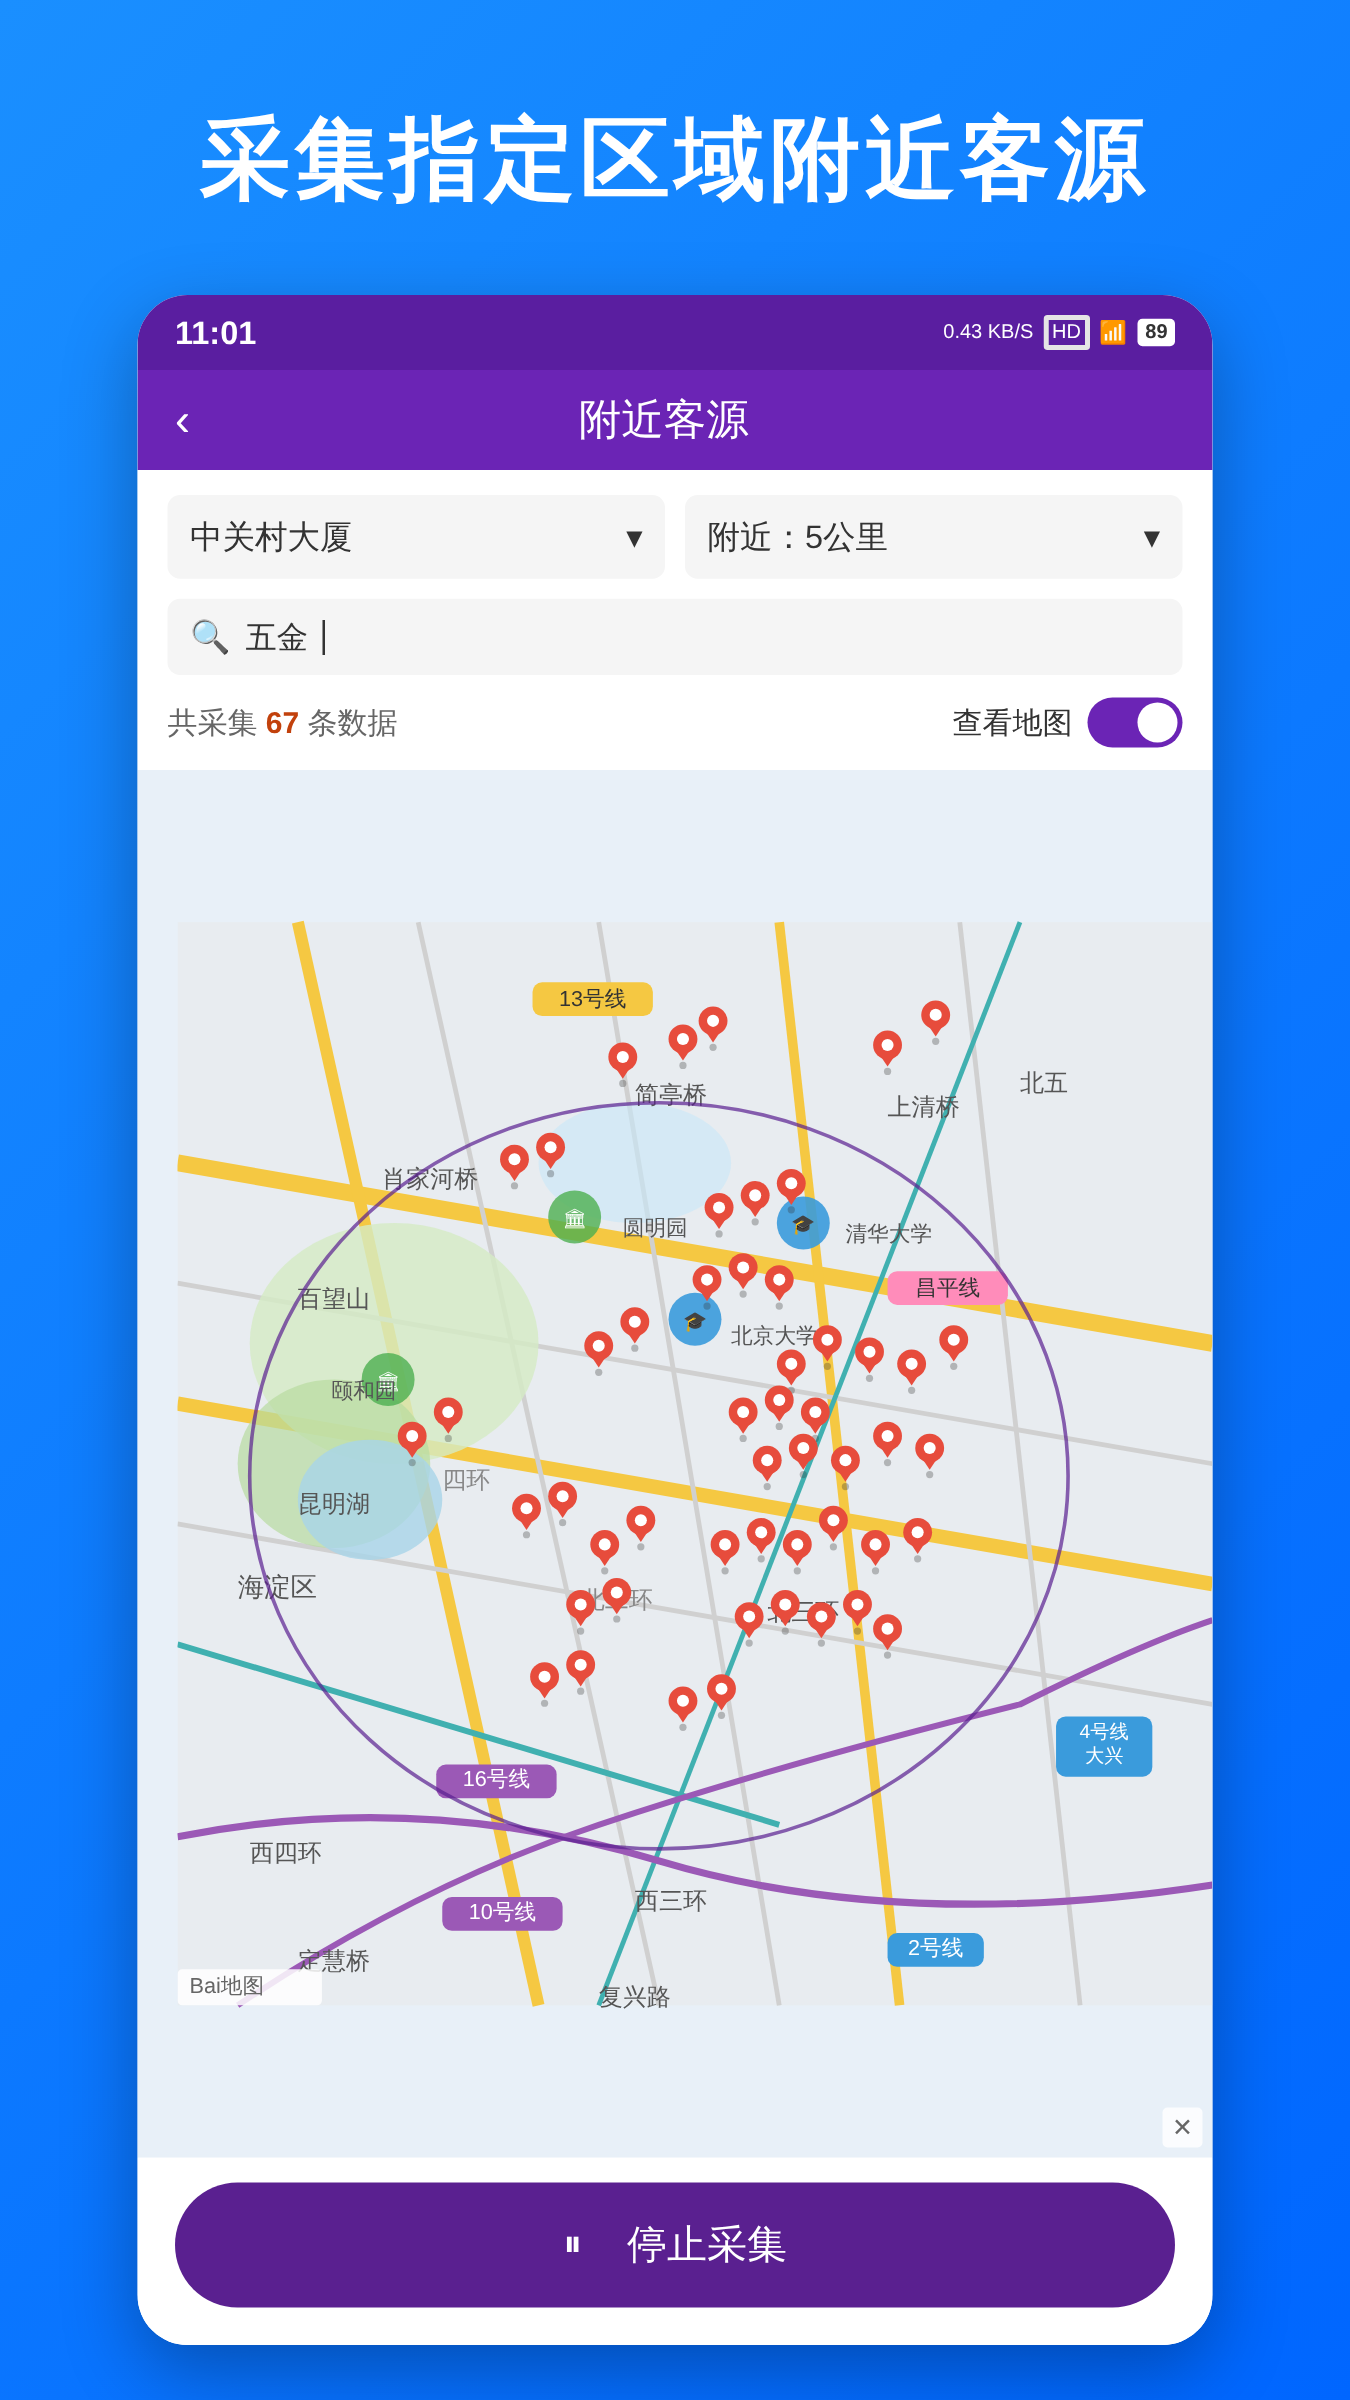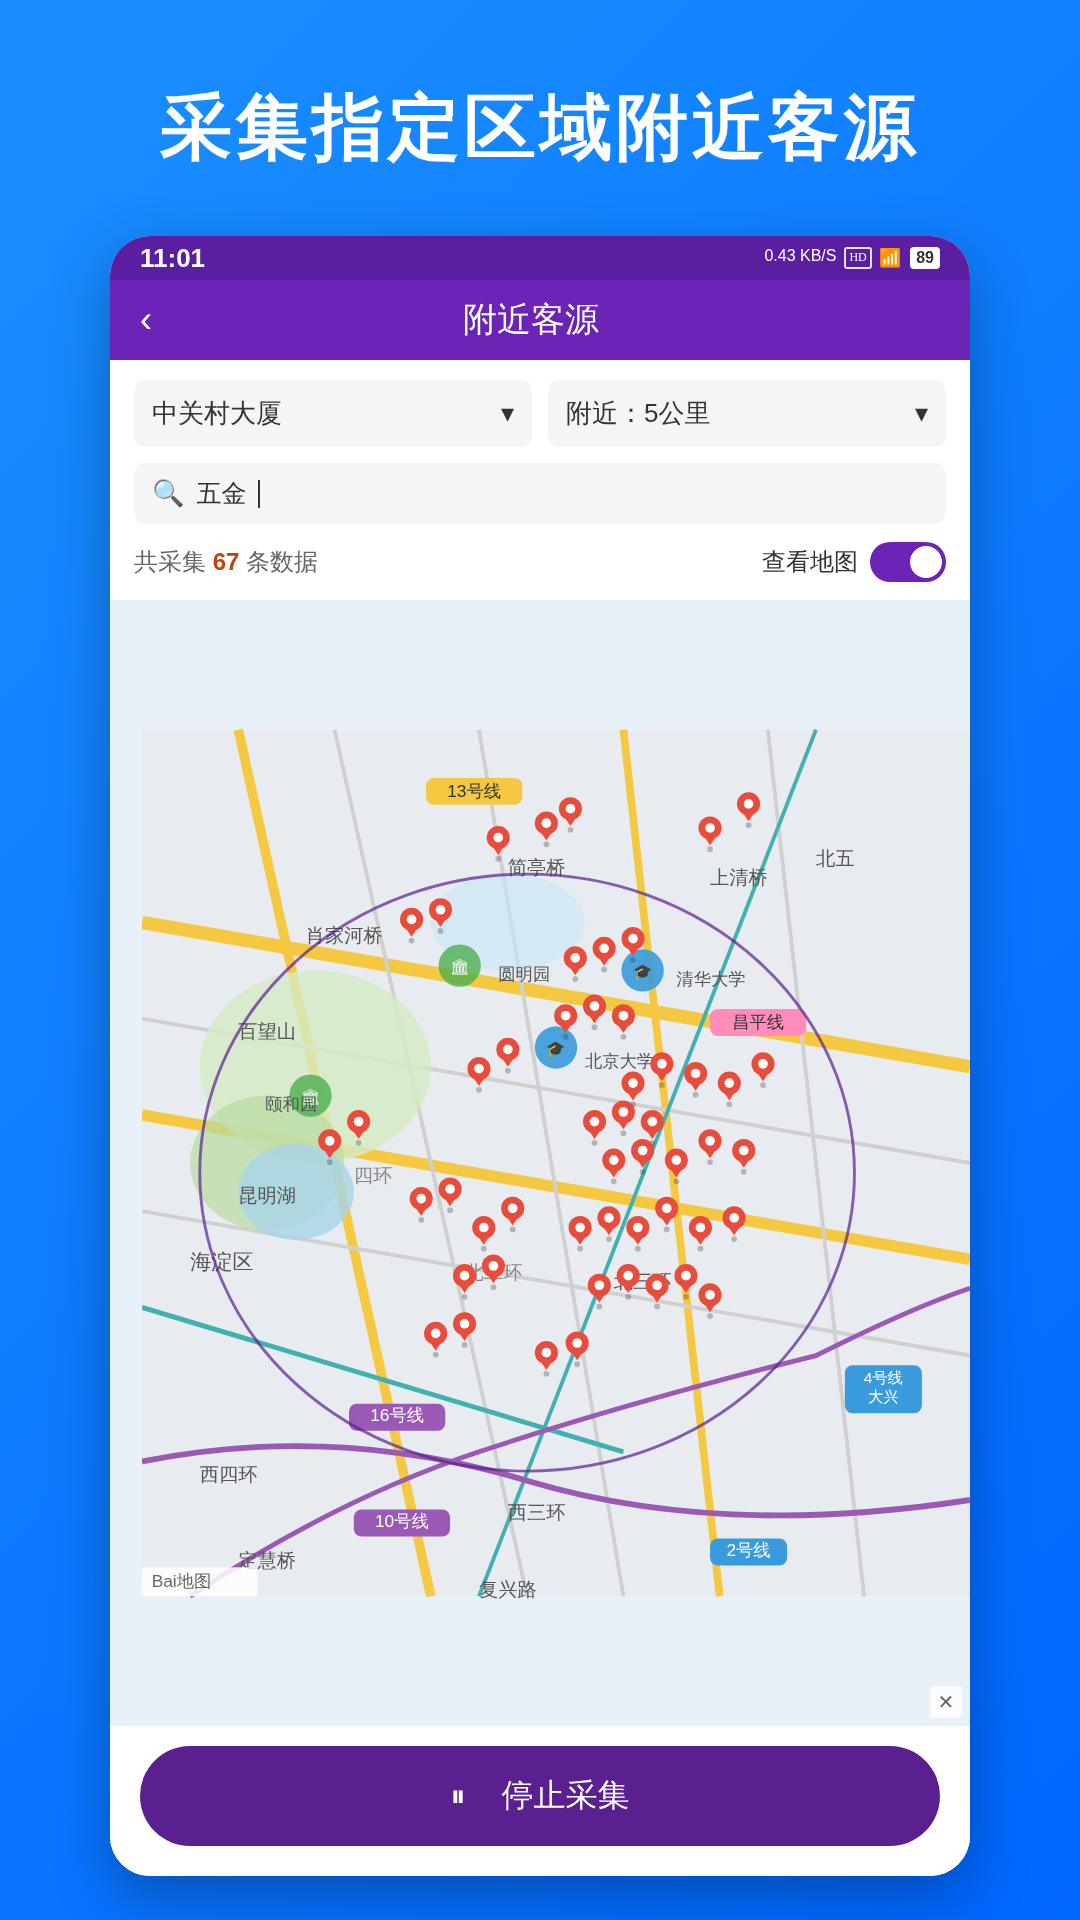--- a/index.html
+++ b/index.html
@@ -32,34 +32,35 @@
       border-radius: 40px;
       overflow: hidden;
       box-shadow: 0 20px 60px rgba(0,0,0,0.3);
       display: flex;
       flex-direction: column;
     }
 
     
     .status-bar {
       background: #5a1ea0;
-      height: 44px;
+      height: 60px;
       display: flex;
       align-items: center;
       justify-content: space-between;
       padding: 0 30px;
       flex-shrink: 0;
     }
     .status-time {
       color: white;
       font-size: 26px;
       font-weight: 600;
     }
     .status-icons {
       display: flex;
+      align-items: center;
       gap: 8px;
       color: white;
       font-size: 18px;
     }
     .status-battery {
       background: white;
       color: #333;
       border-radius: 4px;
       padding: 2px 6px;
       font-size: 16px;
@@ -250,21 +251,21 @@
 <body>
 
 <div class="page-title">采集指定区域附近客源</div>
 
 <div class="phone-frame">
 
   <div class="status-bar">
     <span class="status-time">11:01</span>
     <div class="status-icons">
       <span style="font-size:16px;">0.43 KB/S</span>
-      <span style="font-size:12px;border:2px solid #e5e5e5;padding:1px 3px;border-radius:3px;font-family:Liberation Serif, serif;">HD</span>
+      <span style="font-size:16px;border:4px solid #e5e5e5;padding:1px 3px;border-radius:3px;">HD</span>
       <span>📶</span>
       <span class="status-battery">89</span>
     </div>
   </div>
 
   <div class="nav-bar">
     <span class="nav-back">‹</span>
     <span class="nav-title">附近客源</span>
   </div>
 

